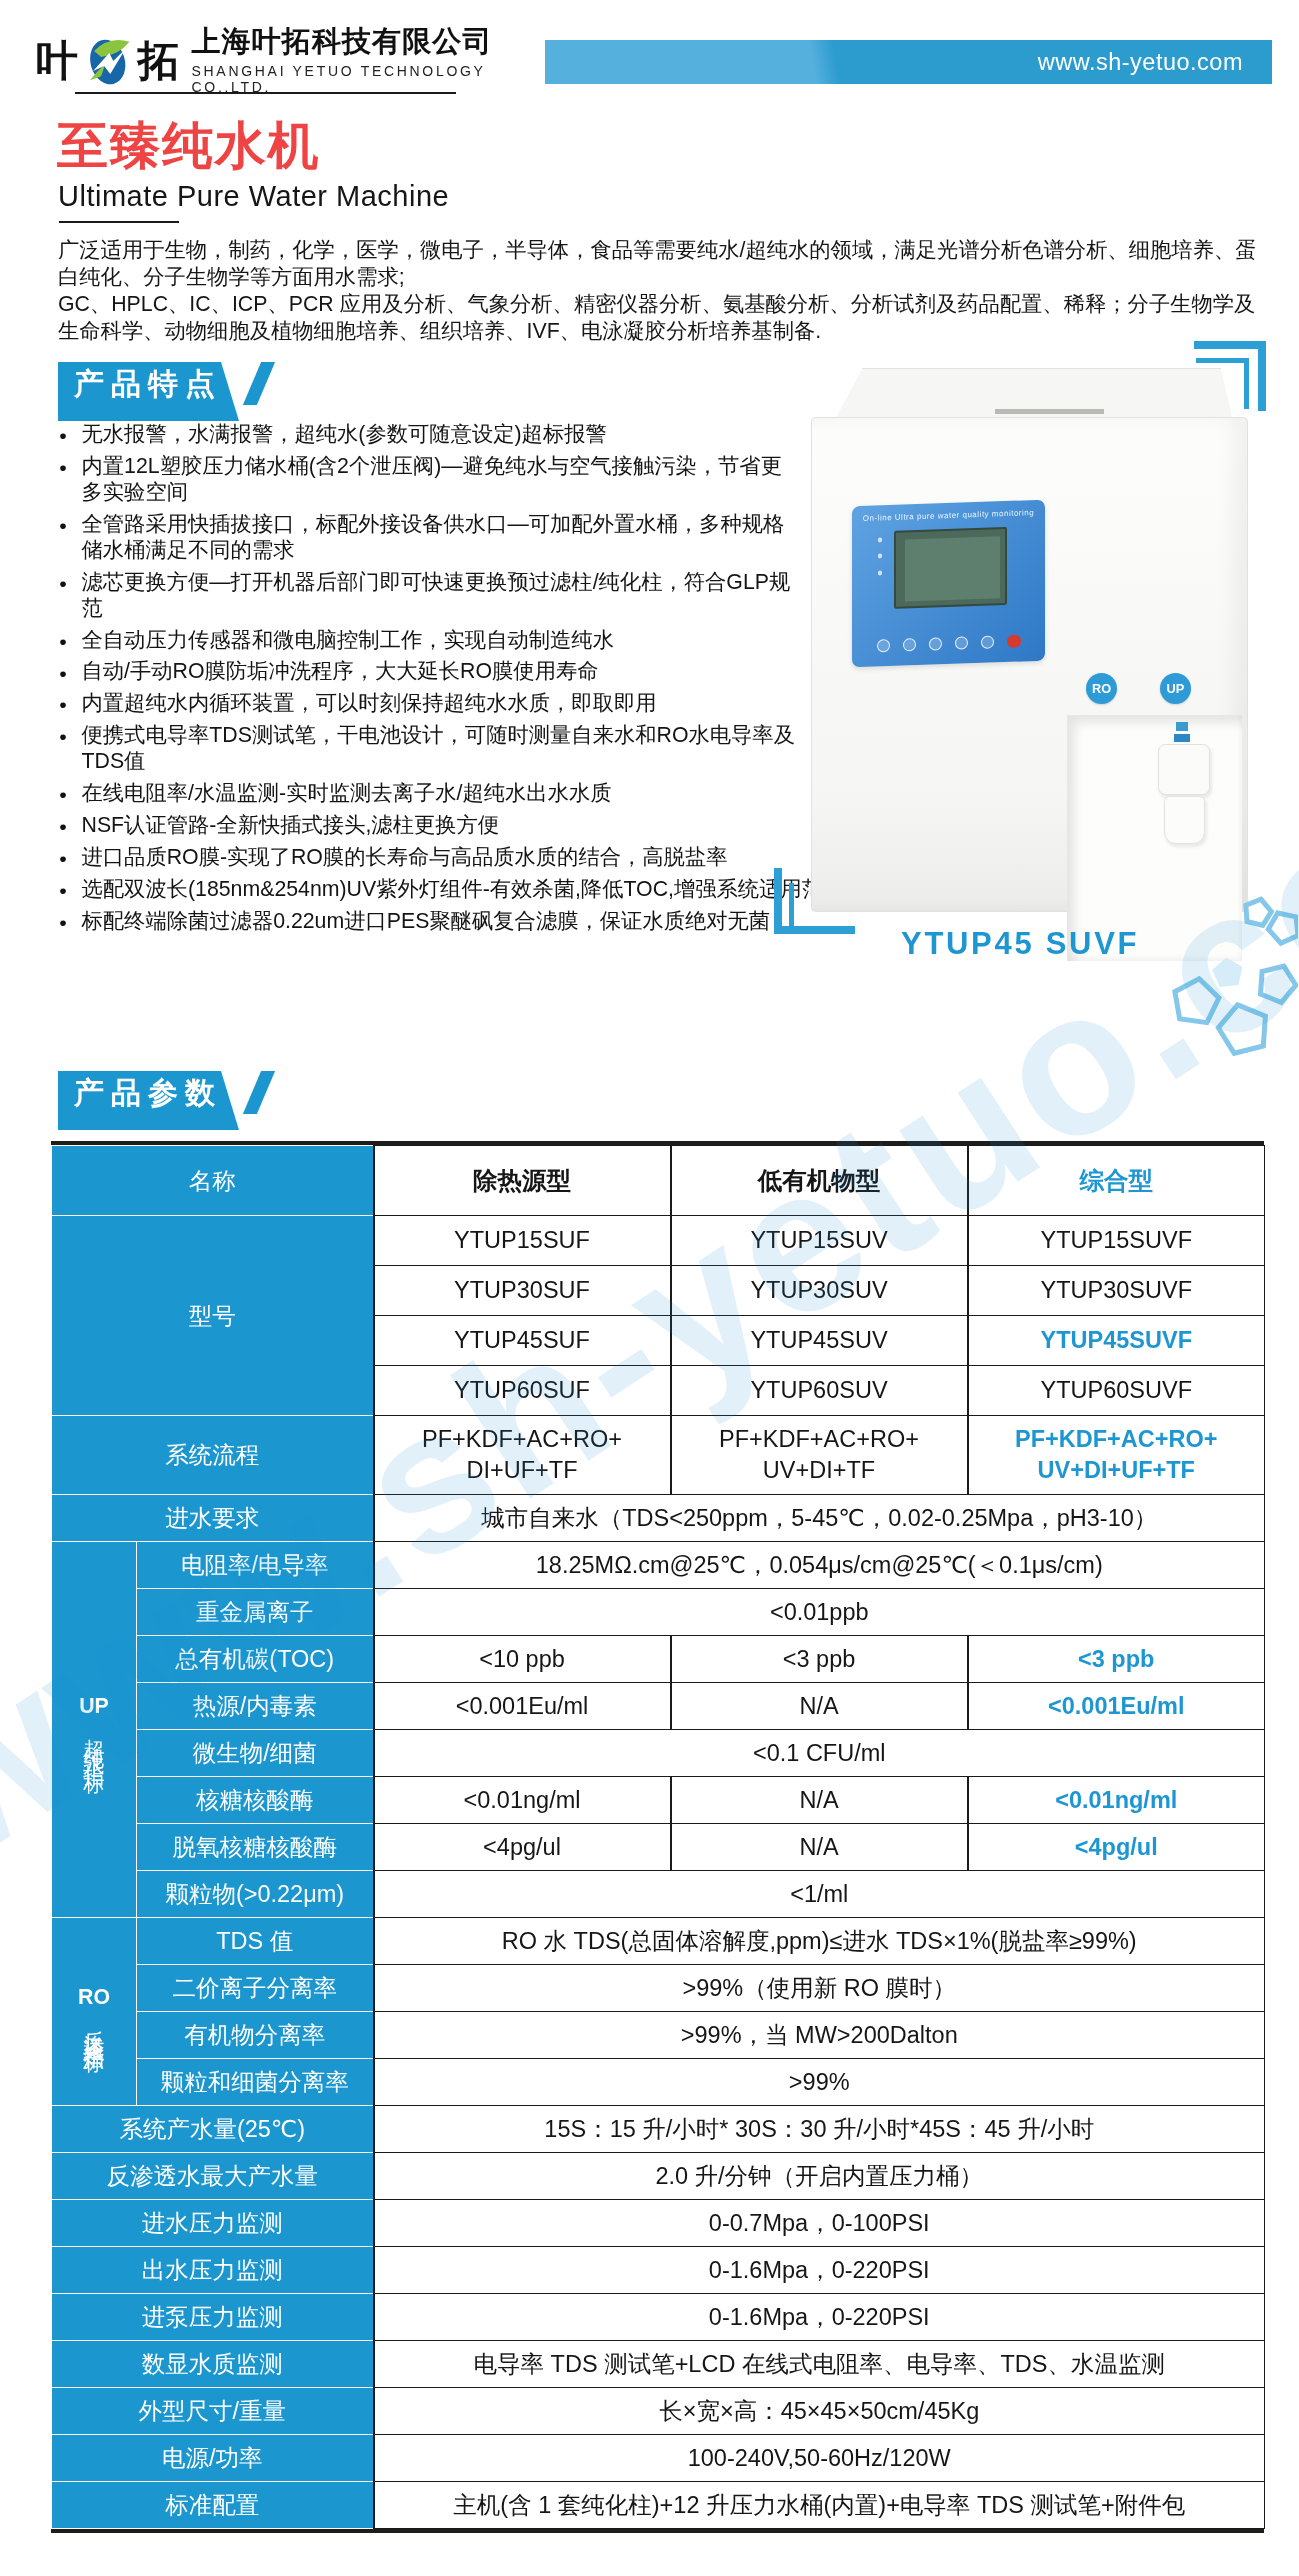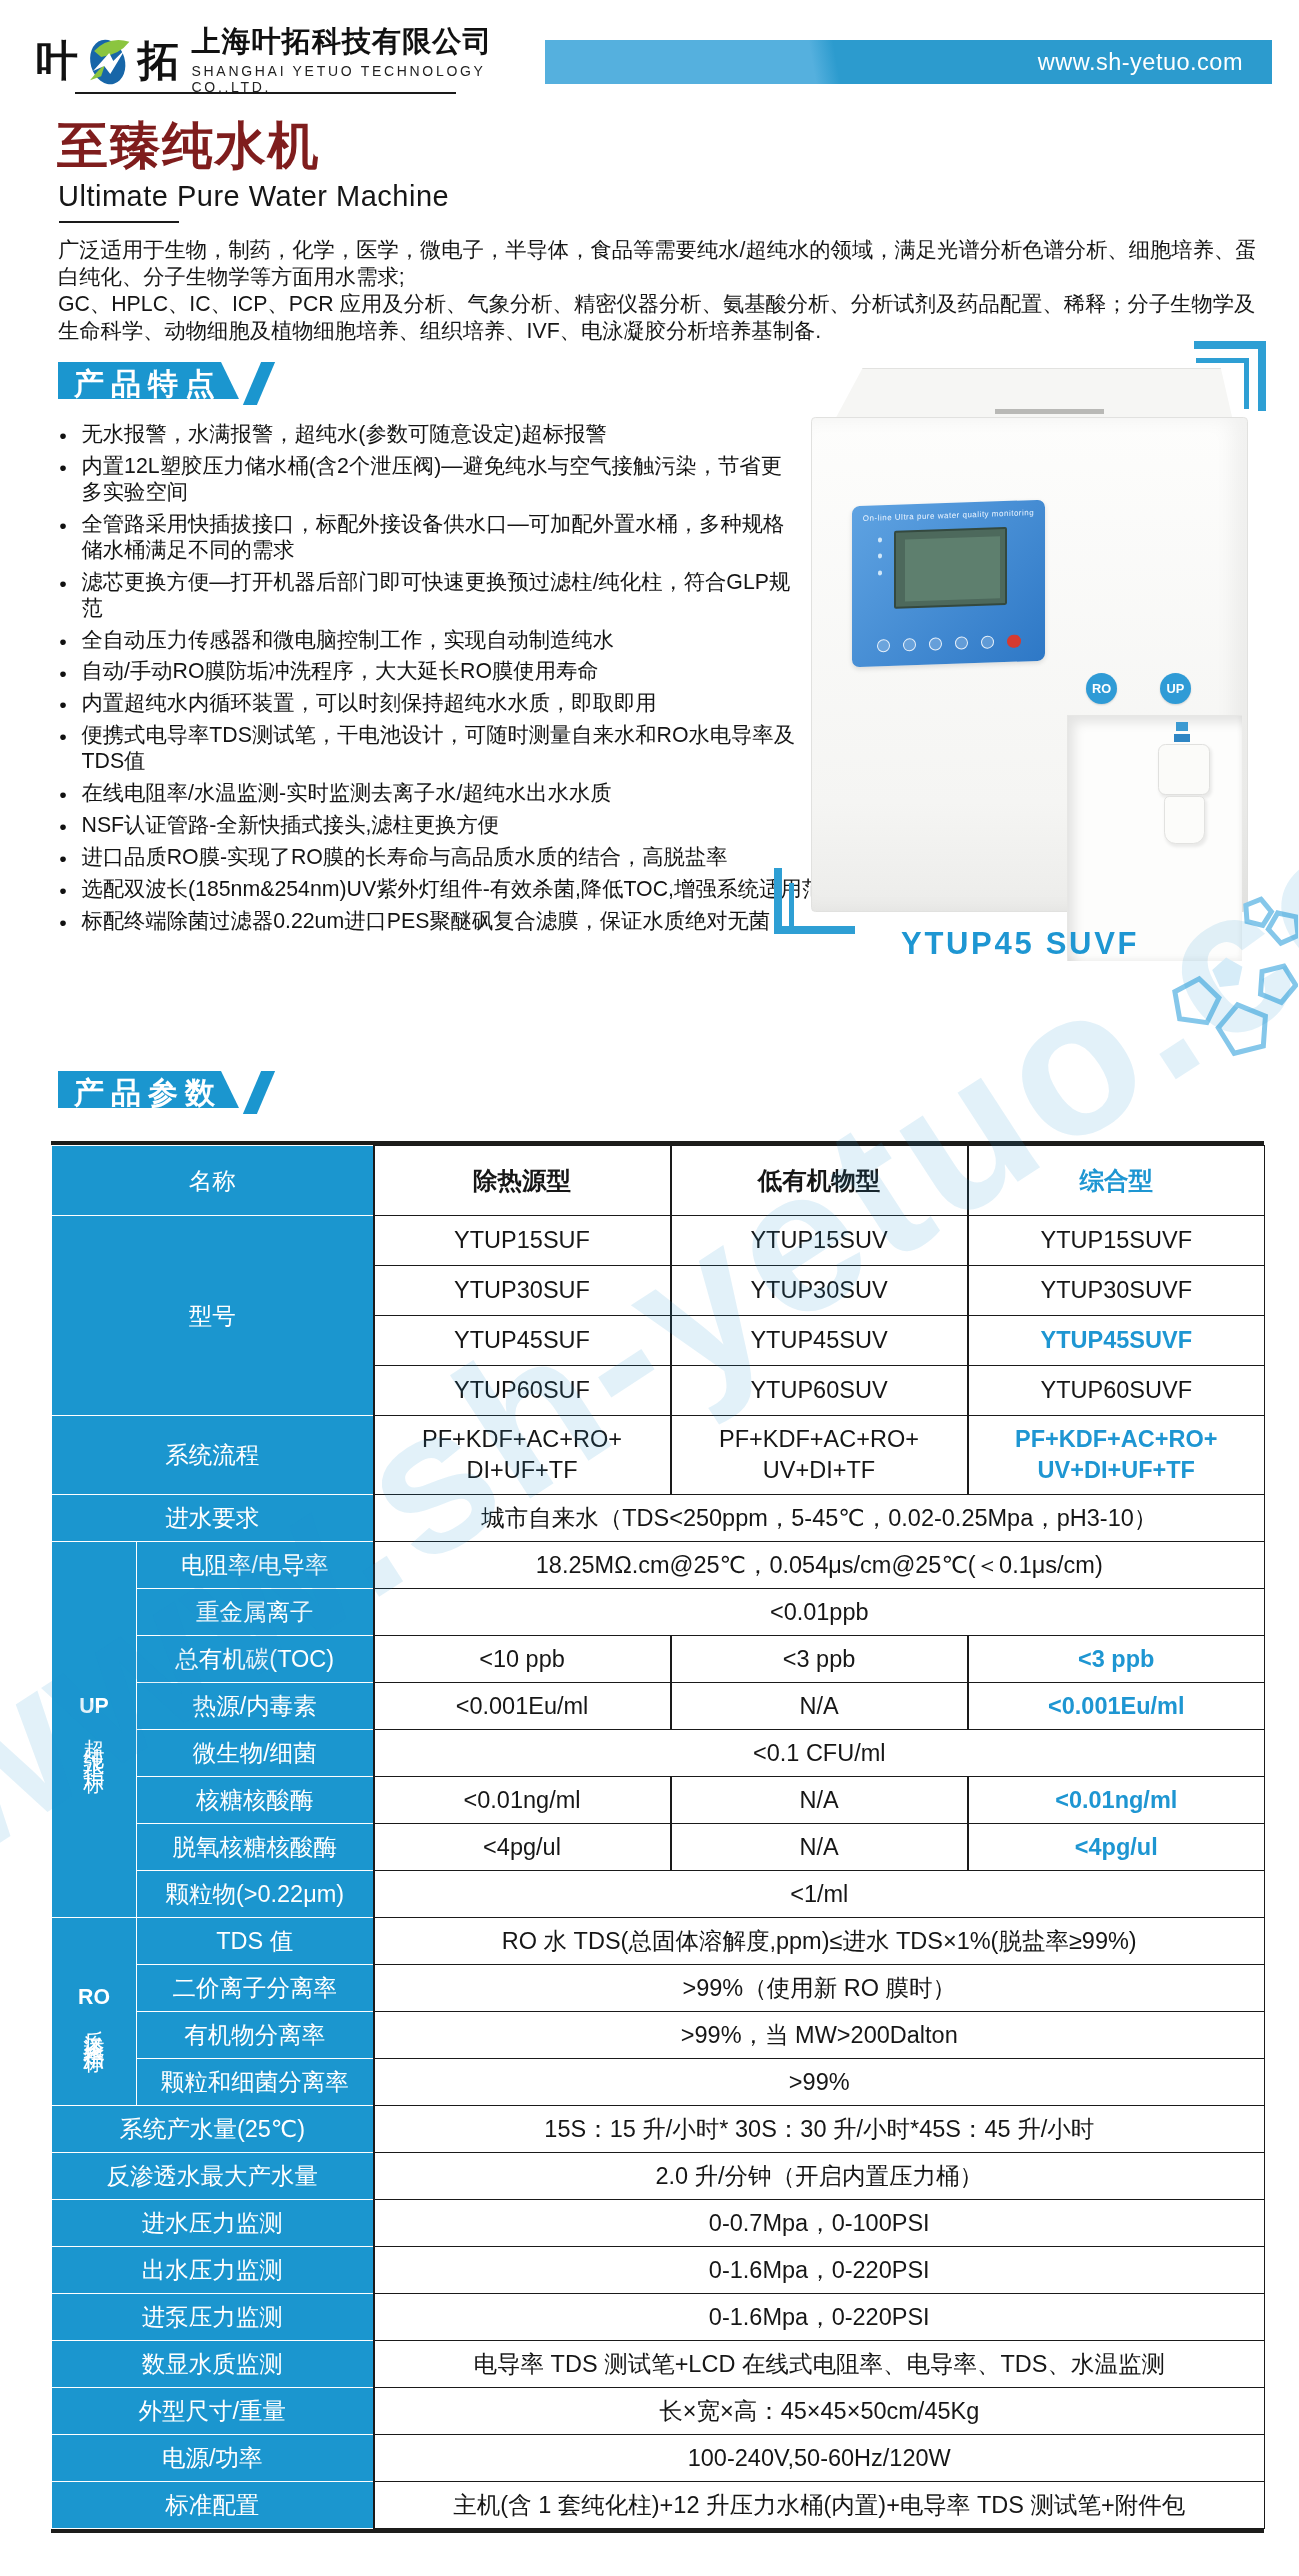--- a/index.html
+++ b/index.html
@@ -18,28 +18,28 @@
 
   .logo-row { left:36px; top:31px; width:512px; height:59px; display:flex; align-items:center; }
   .logo-char { font-size:42px; font-weight:700; color:#111; line-height:1; }
   .logo-mark { width:57px; height:57px; margin:0 3.2px; }
   .logo-names { margin-left:11.7px; }
   .company-cn { font-size:29px; font-weight:700; color:#111; letter-spacing:1.1px; line-height:1.1; }
   .company-en { font-size:14px; color:#222; letter-spacing:2.7px; margin-top:4.3px; }
   .logo-rule { left:75px; top:92px; width:381px; height:1.6px; background:#1a1a1a; }
 
   
-  .page-title { left:57px; top:112px; font-size:51px; font-weight:700; letter-spacing:1.6px; color:#7f1d1d; }
+  .page-title { left:57px; top:112px; font-size:51px; font-weight:700; letter-spacing:1.6px; color:#ef4444; }
   .page-subtitle { left:58px; top:180px; font-size:29px; color:#161616; letter-spacing:0.5px; }
   .sub-rule { left:59px; top:221px; width:120px; height:1.6px; background:#1a1a1a; }
   .intro { left:58px; top:237px; width:1199px; font-size:21.3px; line-height:27px; color:#161616; }
 
   
   .sec-badge { height:43px; }
-  .badge-main { position:absolute; left:0; top:0; width:181px; height:37px; background:#1b96cf;
+  .badge-main { position:absolute; left:0; top:0; width:181px; height:59px; background:#1b96cf;
     clip-path:polygon(0 0, calc(100% - 18px) 0, 100% 100%, 0 100%);
     color:#fff; font-size:30px; font-weight:700; letter-spacing:7px;
     line-height:43px; padding-left:16px; }
   .badge-stripe { position:absolute; left:194px; top:0; width:14px; height:43px;
     background:#1b96cf; transform:skewX(-23deg); }
   #feature-badge { left:58px; top:362px; }
   #param-badge  { left:58px; top:1071px; }
 
   
   .features { left:58px; top:421px; width:741px; list-style:none; }

